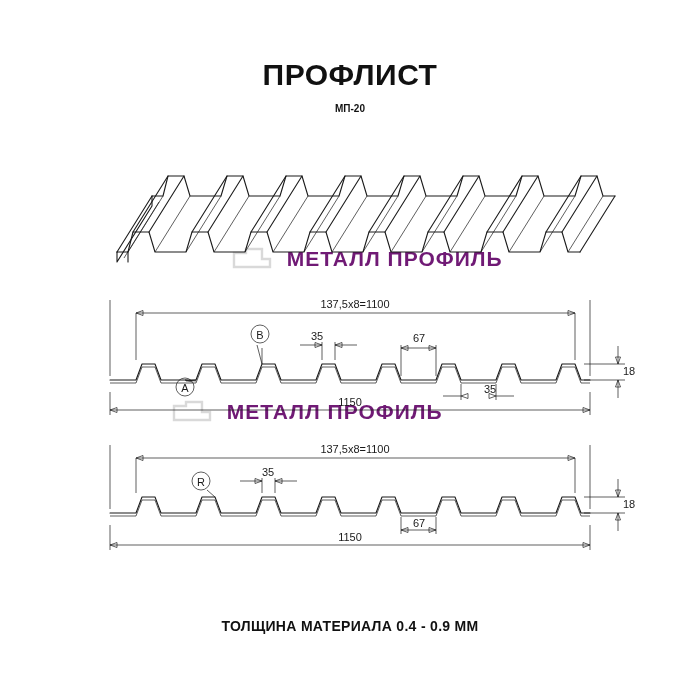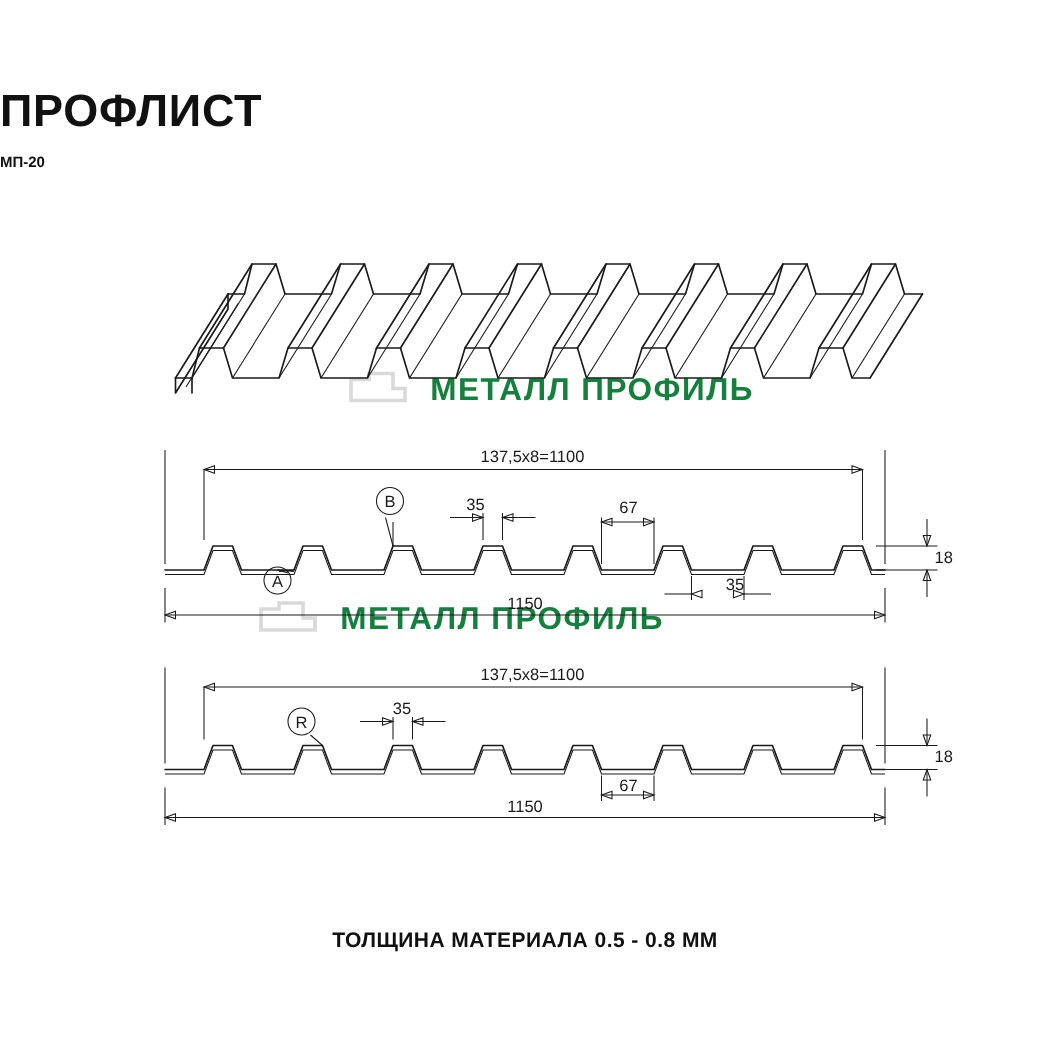--- a/index.html
+++ b/index.html
@@ -19,39 +19,40 @@
     position: absolute;
     inset: 0;
   }
 
   
   .title-block {
     position: absolute;
     left: 0;
     top: 58px;
     width: 700px;
+    text-align: center;
   }
   .title-main {
     font-size: 30px;
     font-weight: bold;
     letter-spacing: 0.5px;
     color: #111;
     line-height: 1.1;
   }
   .title-sub {
     margin-top: 12px;
     font-size: 10px;
     font-weight: bold;
     color: #111;
   }
 
   
   .wm {
     position: absolute;
-    color: #15803d;
+    color: #701a75;
     font-weight: bold;
     font-size: 21px;
     letter-spacing: 1px;
     white-space: nowrap;
     user-select: none;
     pointer-events: none;
   }
   .wm .wm-mark {
     display: inline-block;
     vertical-align: middle;
@@ -345,15 +346,15 @@
       <text class="txt txt-mid" x="419" y="527">67</text>
     </g>
 
     <g>
       <path class="dim" d="M215 497 L207 490"></path>
       <circle cx="201" cy="481" r="9" class="ln-thin"></circle>
       <text class="callout-letter" x="201" y="482">R</text>
     </g>
   </svg>
 
-  <div class="footer-note">ТОЛЩИНА МАТЕРИАЛА 0.5 - 0.8 ММ</div>
+  <div class="footer-note">ТОЛЩИНА МАТЕРИАЛА 0.4 - 0.9 ММ</div>
 
 </div>
 
 </body></html>

